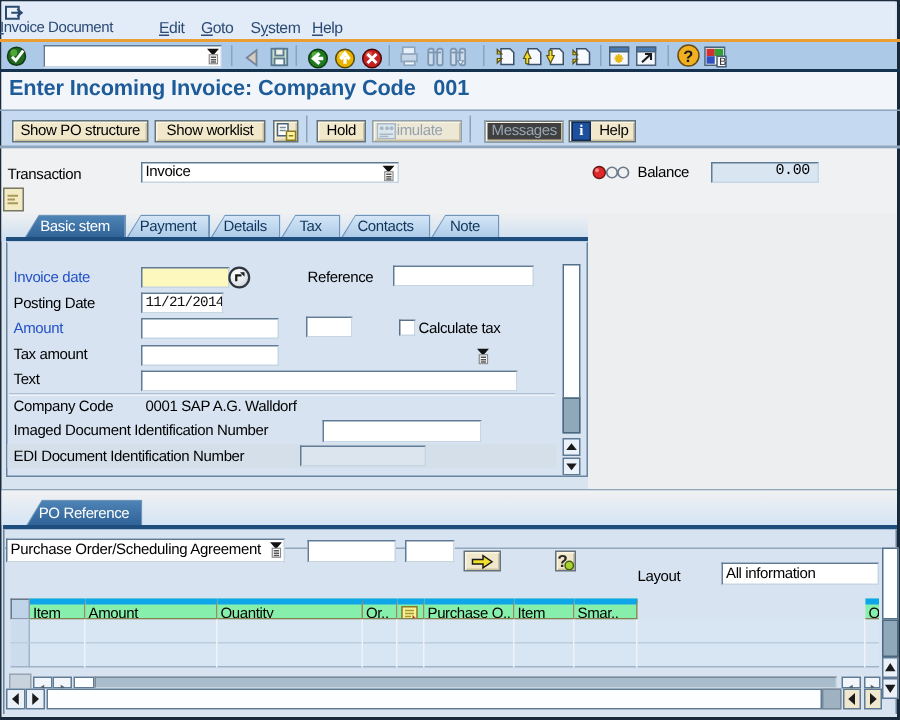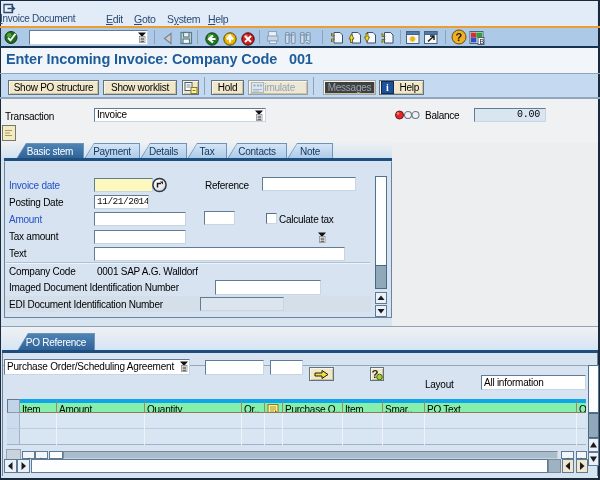--- a/index.html
+++ b/index.html
@@ -307,21 +307,20 @@
 <div class="th" style="left:145px;width:97px">Quantity</div>
 <div class="th" style="left:242px;width:23px">Or..</div>
 <div class="th" style="left:265px;width:18px;padding:0"><svg width="16" height="12" viewBox="0 0 16 12">
         <rect x="3" y="1.5" width="10" height="9" fill="#F8F098" stroke="#8A7A20"></rect>
         <path d="M5 4 h6 M5 6 h6 M5 8 h4" stroke="#A89830" stroke-width="1"></path>
         <path d="M10 7 l4 4 h-4 z" fill="#C03020"></path>
       </svg></div>
 <div class="th" style="left:283px;width:60px">Purchase O..</div>
 <div class="th" style="left:343px;width:40px">Item</div>
 <div class="th" style="left:383px;width:42px">Smar..</div>
-<div class="th" style="left:425px;width:152px">PO Text</div>
 <div class="th" style="left:577px;width:9px;border-right:none">O</div>
 
 <div class="abs" style="left:7px;top:413px;width:579px;height:32px;background:#D8E5F2"></div>
 <div class="abs" style="left:7px;top:413px;width:13px;height:32px;background:#CCDCEE;border-right:1px solid #9FB4C9;box-sizing:border-box"></div>
 <div class="abs" style="left:7px;top:428px;width:579px;height:1px;background:#BCCDDE"></div>
 <div class="abs" style="left:7px;top:444px;width:579px;height:1px;background:#9FB4C9"></div>
 <div class="abs" style="left:56px;top:413px;width:1px;height:32px;background:#EDF3F9"></div>
 <div class="abs" style="left:144px;top:413px;width:1px;height:32px;background:#EDF3F9"></div>
 <div class="abs" style="left:241px;top:413px;width:1px;height:32px;background:#EDF3F9"></div>
 <div class="abs" style="left:264px;top:413px;width:1px;height:32px;background:#EDF3F9"></div>

